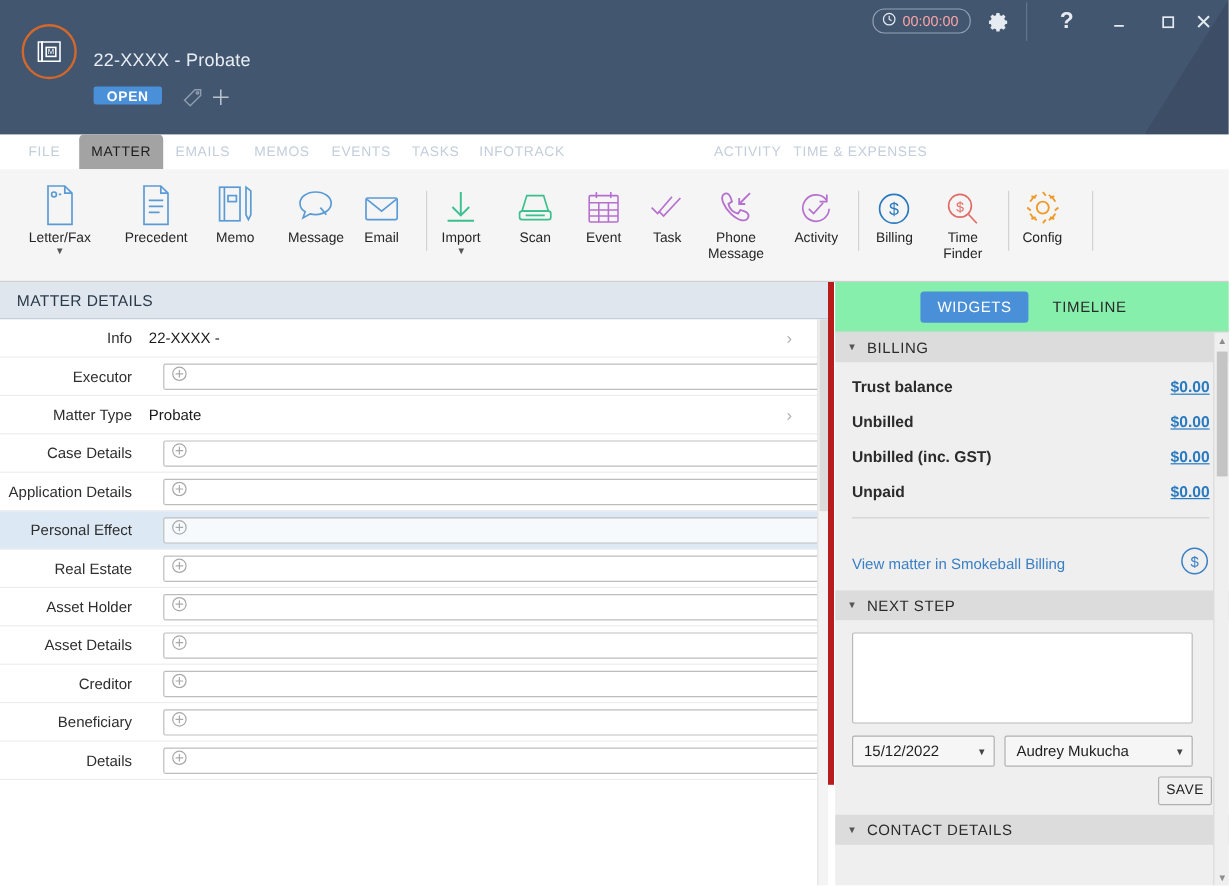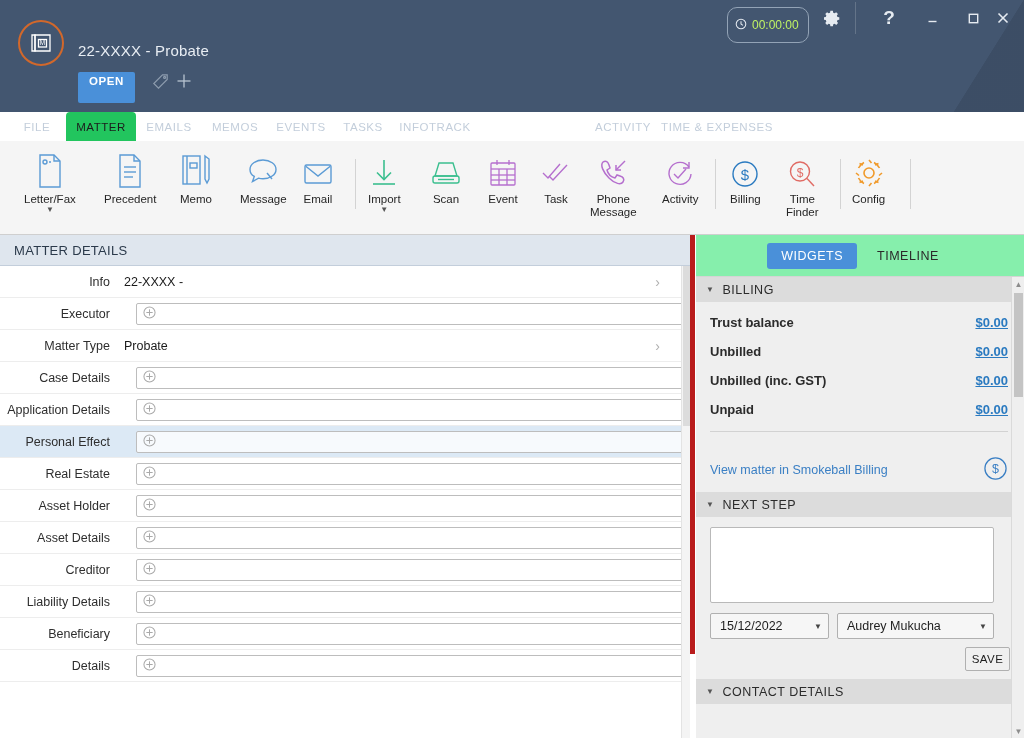--- a/index.html
+++ b/index.html
@@ -25,30 +25,30 @@
     border-radius:50%; border:2px solid #d2682b;
     display:flex; align-items:center; justify-content:center;
   }
   .matter-title {
     position:absolute; left:78px; top:42px;
     color:#e8edf3; font-size:15px; letter-spacing:.2px; white-space:nowrap;
   }
   .open-badge {
     position:absolute; left:78px; top:72px;
     background:#4a90d9; color:#fff; font-size:11.5px; font-weight:bold;
-    letter-spacing:.6px; padding:3px 11px 16px; border-radius:2px;
+    letter-spacing:.6px; padding:3px 11px 0; border-radius:2px;
   }
   .tag-icon { position:absolute; left:152px; top:73px; }
   .plus-icon { position:absolute; left:175px; top:72px; }
 
   .win-timer {
-    position:absolute; left:727px; top:7px; height:36px;
+    position:absolute; left:727px; top:7px; height:21px;
     border:1px solid #93a3b6; border-radius:10px;
     display:flex; align-items:center; gap:5px; padding:0 9px 0 7px;
-    color:#bef264; font-size:12px;
+    color:#fca5a5; font-size:12px;
   }
   .win-btn {
     position:absolute; top:4px; width:30px; height:28px;
     display:flex; align-items:center; justify-content:center;
     color:#e6ebf1;
   }
   .wb-gear  { left:817px; }
   .wb-help  { left:874px; font-size:19px; font-weight:bold; }
   .wb-min   { left:917px; }
   .wb-max   { left:958px; }
@@ -62,21 +62,21 @@
   .tabs {
     position:absolute; left:0; top:112px; width:816px; height:29px;
   }
   .tab {
     position:absolute; top:0; height:29px;
     display:flex; align-items:center; justify-content:center;
     color:#c3cedb; font-size:11.5px; letter-spacing:.55px;
     padding:0 12px; white-space:nowrap;
   }
   .tab.active {
-    background:#22c55e; color:#1c1c1c;
+    background:#a3a3a3; color:#1c1c1c;
     border-radius:4px 4px 0 0;
   }
 
   
   .ribbon {
     position:absolute; left:0; top:141px; width:1024px; height:94px;
     background:#f5f5f5; border-bottom:1px solid #cfcfcf;
   }
   .ribbon-inner { position:relative; width:100%; height:100%; }
   .rb {
@@ -522,30 +522,20 @@
           <div class="field-box">
             <span><svg width="13" height="13" viewBox="0 0 14 14" fill="none" stroke="#a9a9a9" stroke-width="1.1">
                 <circle cx="7" cy="7" r="6"></circle>
                 <line x1="7" y1="3.6" x2="7" y2="10.4"></line>
                 <line x1="3.6" y1="7" x2="10.4" y2="7"></line>
               </svg></span>
           </div>
         </div>
         <div class="row">
           <div class="row-label">Creditor</div>
-          <div class="field-box">
-            <span><svg width="13" height="13" viewBox="0 0 14 14" fill="none" stroke="#a9a9a9" stroke-width="1.1">
-                <circle cx="7" cy="7" r="6"></circle>
-                <line x1="7" y1="3.6" x2="7" y2="10.4"></line>
-                <line x1="3.6" y1="7" x2="10.4" y2="7"></line>
-              </svg></span>
-          </div>
-        </div>
-        <div class="row">
-          <div class="row-label indent">Liability Details</div>
           <div class="field-box">
             <span><svg width="13" height="13" viewBox="0 0 14 14" fill="none" stroke="#a9a9a9" stroke-width="1.1">
                 <circle cx="7" cy="7" r="6"></circle>
                 <line x1="7" y1="3.6" x2="7" y2="10.4"></line>
                 <line x1="3.6" y1="7" x2="10.4" y2="7"></line>
               </svg></span>
           </div>
         </div>
         <div class="row">
           <div class="row-label">Beneficiary</div>

